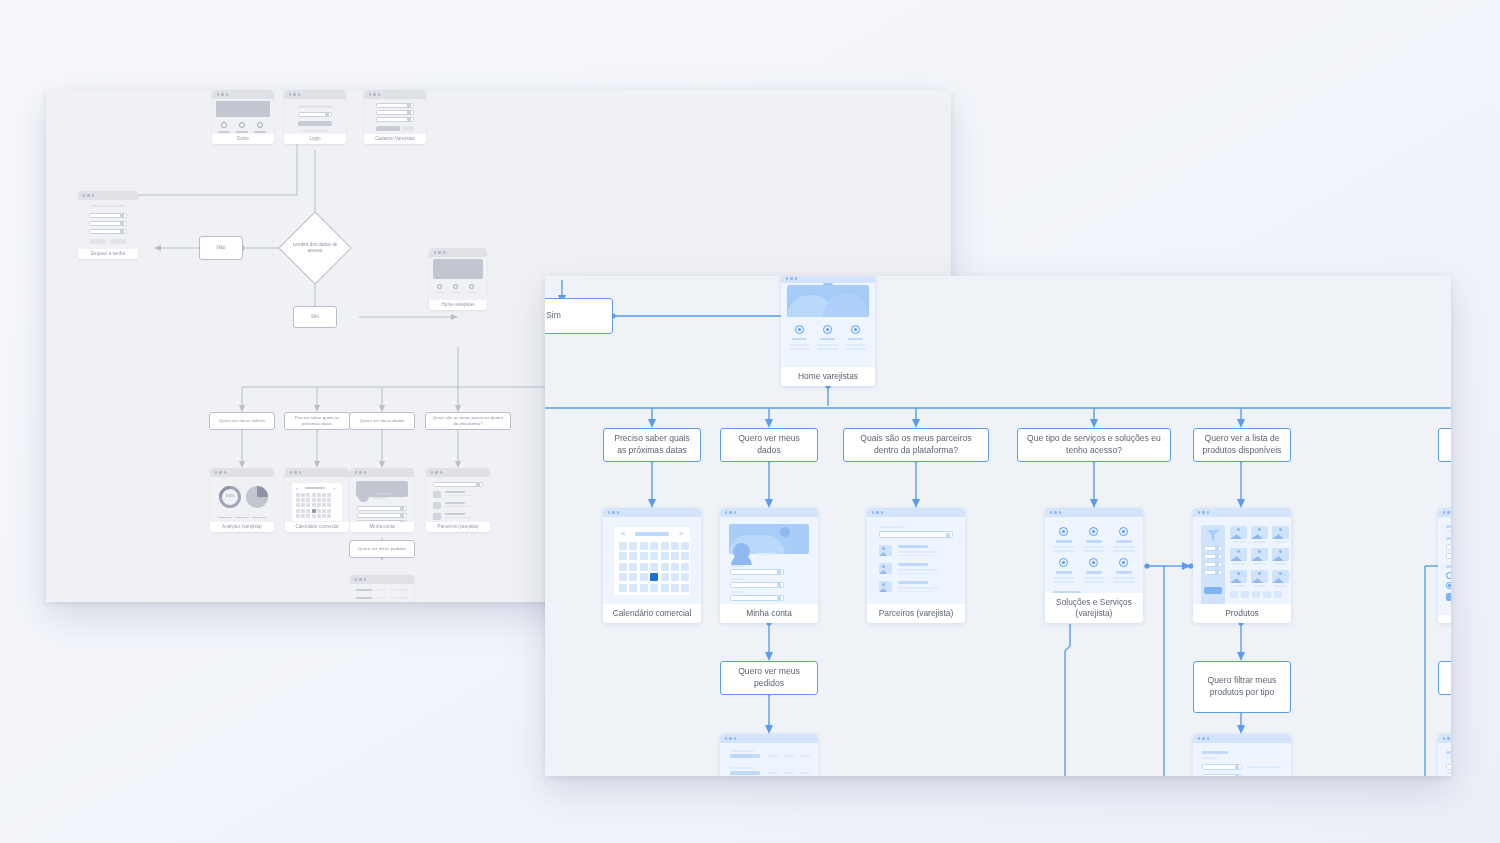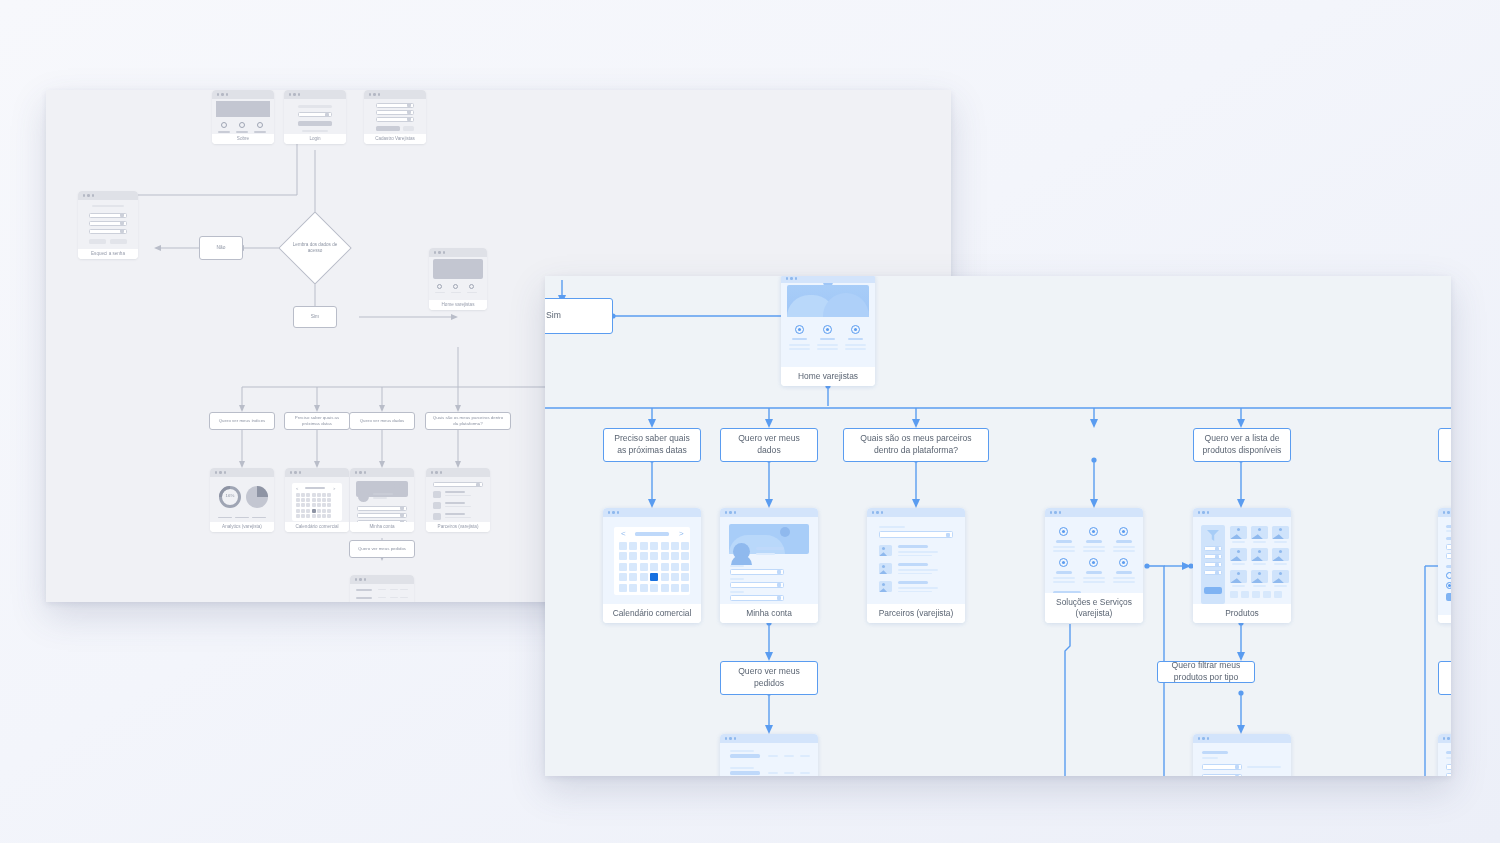--- a/index.html
+++ b/index.html
@@ -494,20 +494,23 @@
 
         <div class="qbox" style="left:58px;top:152px;width:98px;height:34px;">
           <span>Preciso saber quais as próximas datas</span>
         </div>
         <div class="qbox" style="left:175px;top:152px;width:98px;height:34px;">
           <span>Quero ver meus dados</span>
         </div>
         <div class="qbox" style="left:298px;top:152px;width:146px;height:34px;">
           <span>Quais são os meus parceiros dentro da plataforma?</span>
         </div>
+        <div class="qbox" style="left:472px;top:152px;width:154px;height:34px;">
+          <span>Que tipo de serviços e soluções eu tenho acesso?</span>
+        </div>
         <div class="qbox" style="left:648px;top:152px;width:98px;height:34px;">
           <span>Quero ver a lista de produtos disponíveis</span>
         </div>
         <div class="qbox" style="left:893px;top:152px;width:98px;height:34px;"></div>
 
         <div class="wf blue" style="left:58px;top:232px;width:98px;height:115px;">
           <div class="wf-bar">
               <i></i>
               <i></i>
               <i></i>
@@ -751,21 +754,21 @@
             <div class="ring" style="left:8px;top:65px;width:7px;height:7px;"></div>
             <div class="circ" style="left:10px;top:67px;width:3px;height:3px;background:#5a9cf0;"></div>
             <div class="btn" style="left:8px;top:76px;width:22px;height:8px;"></div>
           </div>
           <div class="wf-cap"></div>
         </div>
 
         <div class="qbox" style="left:175px;top:385px;width:98px;height:34px;">
           <span>Quero ver meus pedidos</span>
         </div>
-        <div class="qbox" style="left:612px;top:385px;width:98px;height:22px;">
+        <div class="qbox" style="left:648px;top:385px;width:98px;height:52px;">
           <span>Quero filtrar meus produtos por tipo</span>
         </div>
         <div class="qbox" style="left:893px;top:385px;width:98px;height:34px;"></div>
 
         <div class="wf blue" style="left:175px;top:458px;width:98px;height:115px;">
           <div class="wf-bar">
               <i></i>
               <i></i>
               <i></i>
             </div>

